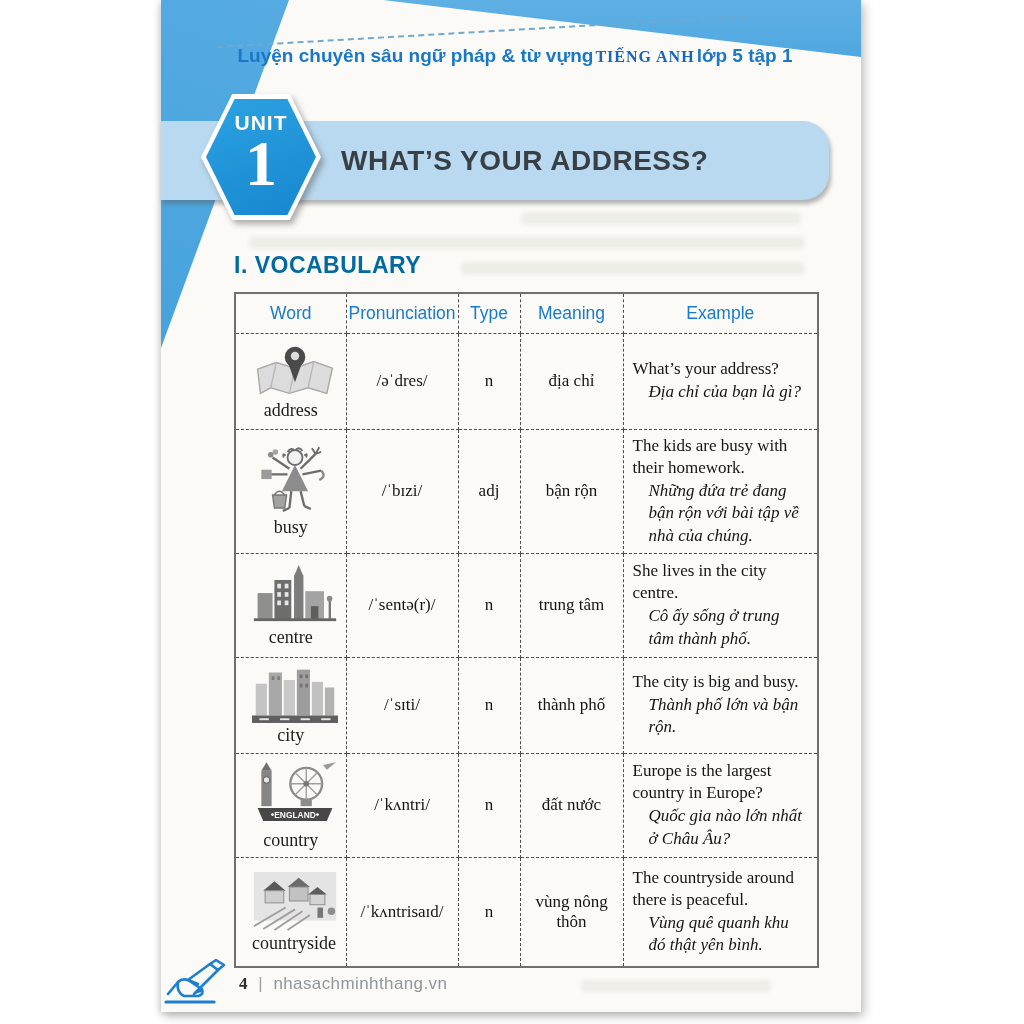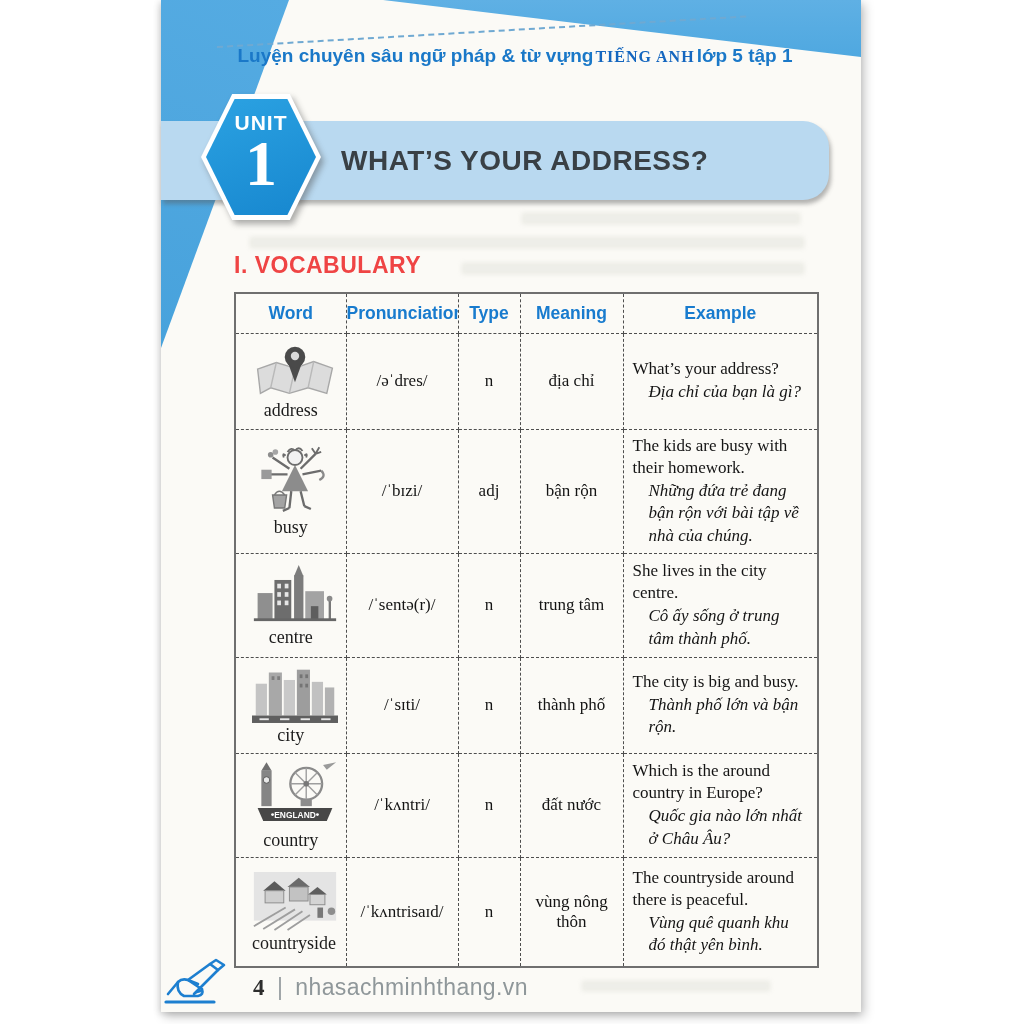--- a/index.html
+++ b/index.html
@@ -60,50 +60,50 @@
     clip-path:polygon(26% 0,74% 0,100% 50%,74% 100%,26% 100%,0 50%);
     display:flex; flex-direction:column; align-items:center; }
   .hex-unit { margin-top:12px; font-size:21px; font-weight:bold; color:#fff; letter-spacing:1px; }
   .hex-num {
     font-family:"Liberation Serif", serif; font-size:64px; font-weight:bold;
     color:#fff; line-height:.92;
   }
   
   .vocab-heading {
     position:absolute; left:73px; top:252px;
-    font-size:23px; font-weight:bold; color:#ef4444; letter-spacing:.5px;
+    font-size:23px; font-weight:bold; color:#0369a1; letter-spacing:.5px;
   }
   
   .vtable {
     position:absolute; left:73px; top:292px; width:583px;
     border-collapse:collapse; table-layout:fixed;
     border:2px solid #6f6f6f;
   }
   .vtable th, .vtable td { border:1.5px dashed #4e4e4e; overflow:hidden; }
   .vtable th {
-    height:40px; color:#187bce; font-size:17.5px; font-weight:bold;
+    height:40px; color:#187bce; font-size:17.5px; font-weight:normal;
     font-family:"Liberation Sans", sans-serif; text-align:center;
   }
   .vtable td {
     font-family:"Liberation Serif", serif; font-size:17px; color:#141414;
     vertical-align:middle;
   }
   .word-cell { text-align:center; padding:3px 16px; }
   .word-label { font-size:18px; color:#1c1c1c; margin-top:1px; }
   .pron-cell { text-align:center; font-family:"DejaVu Serif", serif; font-size:16.5px; }
   .type-cell { text-align:center; }
   .meaning-cell { text-align:center; padding:0 8px; }
   .example-cell { padding:5px 9px; line-height:1.33; }
   .ex-vi { font-style:italic;margin-left:16px; }
   tr.h96 { height:96px; } tr.h104 { height:104px; } tr.h110 { height:110px; }
   .word-img { display:block; margin:0 auto; }
   
   .footer { position:absolute; left:0; top:950px; width:100%; height:62px; }
   .footer-icon { position:absolute; left:3px; top:6px; }
-  .footer-text { position:absolute; left:92px; top:24px; font-size:23px; white-space:nowrap; }
+  .footer-text { position:absolute; left:78px; top:24px; font-size:17px; white-space:nowrap; }
   .footer-page { font-family:"Liberation Serif", serif; font-weight:bold; color:#2d2d2d; }
   .footer-sep { color:#9aa0a3; padding:0 6px; }
   .footer-site { color:#8f979a; letter-spacing:.4px; }
   
   .bleed { position:absolute; background:rgba(125,140,120,.10); filter:blur(2px);
     border-radius:4px; pointer-events:none; }
 </style>
 </head>
 <body>
 
@@ -278,21 +278,21 @@
               <circle cx="22" cy="59" r="1.5" fill="#fff"></circle>
                 <circle cx="70" cy="59" r="1.5" fill="#fff"></circle>
               <text x="46" y="62.5" text-anchor="middle" font-family="Liberation Sans, sans-serif" font-size="9" font-weight="bold" fill="#ffffff">ENGLAND</text>
             </svg>
             <div class="word-label">country</div>
           </td>
           <td class="pron-cell">/ˈkʌntri/</td>
           <td class="type-cell">n</td>
           <td class="meaning-cell">đất nước</td>
           <td class="example-cell">
-            <div class="ex-en">Which is the around country in Europe?</div>
+            <div class="ex-en">Europe is the largest country in Europe?</div>
             <div class="ex-vi">Quốc gia nào lớn nhất ở Châu Âu?</div>
           </td>
         </tr>
 
         <tr class="h110">
           <td class="word-cell">
             <svg class="word-img" width="86" height="62" viewBox="0 0 92 66">
               <rect x="2" y="2" width="88" height="52" fill="#e4e4e4"></rect>
               <polygon points="12,22 24,12 36,22" fill="#5a5a5a"></polygon>
               <rect x="14" y="22" width="20" height="13" fill="#cfcfcf" stroke="#8a8a8a" stroke-width="1"></rect>

